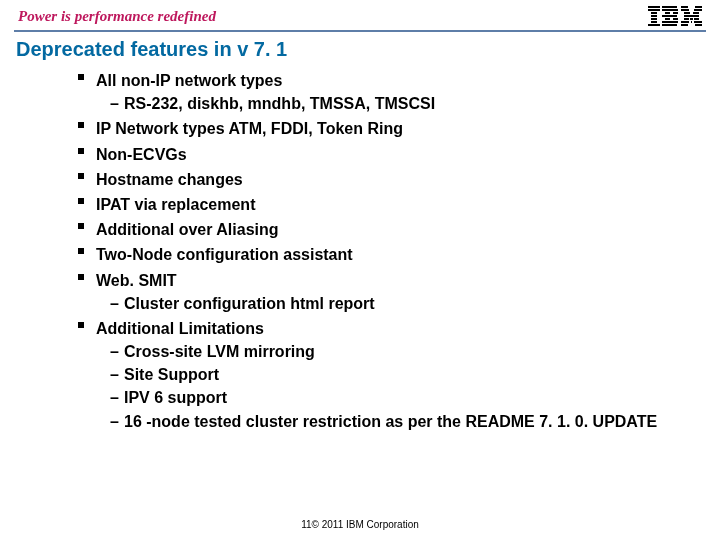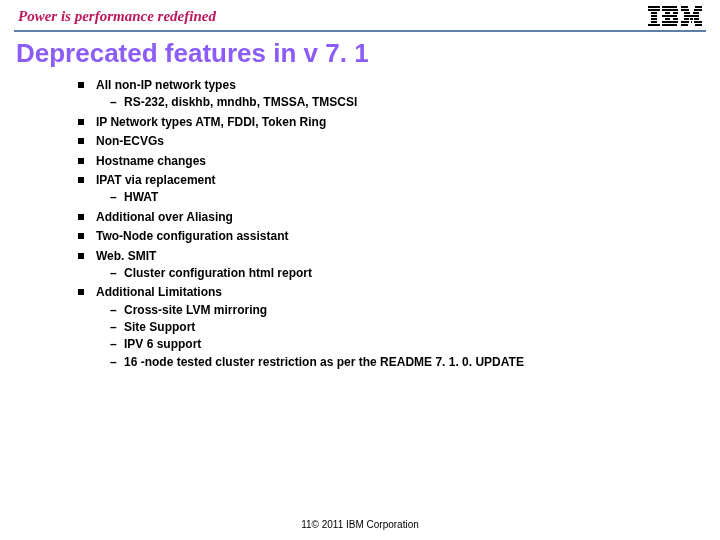--- a/index.html
+++ b/index.html
@@ -1,22 +1,22 @@
 <!DOCTYPE html>
 <html><head>
 <meta charset="utf-8">
 <style>
   html,body{margin:0;padding:0;width:720px;height:540px;background:#fff;font-family:Arial,Helvetica,sans-serif;color:#000;overflow:hidden}
   .header{display:flex;align-items:center;justify-content:space-between;padding:6px 18px 3px 18px}
   .tagline{font-family:Georgia,"Times New Roman",serif;font-style:italic;font-weight:700;font-size:15px;color:#be185d}
   .logo{display:flex;gap:1px;align-items:center}
   .logo svg{display:block}
   .divider{border:none;border-top:2px solid #5e7ea8;margin:1px 14px 6px 14px}
-  .title{font-size:26px;font-weight:700;color:#8b5cf6;padding:0 16px 6px 16px}
-  .content{padding:2px 36px 0 78px;font-size:12px;line-height:1.45}
+  .title{font-size:20px;font-weight:700;color:#0369a1;padding:0 16px 6px 16px}
+  .content{padding:2px 36px 0 78px;font-size:16px;line-height:1.45}
   ul.bullets{list-style:none;padding:0;margin:0}
   ul.bullets>li{position:relative;padding-left:18px;margin:0 0 2px 0;font-weight:700}
   ul.bullets>li::before{content:"";position:absolute;left:0;top:5px;width:6px;height:6px;background:#000}
   ul.dash{list-style:none;padding:0;margin:0 0 0 14px;font-weight:700}
   ul.dash>li{position:relative;padding-left:14px}
   ul.dash>li::before{content:"–";position:absolute;left:0;top:0}
   .footer{position:absolute;bottom:10px;left:0;right:0;display:flex;justify-content:center;align-items:center;padding:0 16px;font-size:10px;color:#000}
   .page-num{font-size:10px}
 </style>
 </head>
@@ -110,23 +110,21 @@
 <div class="title">Deprecated features in v 7. 1</div>
 
 <div class="content">
   <ul class="bullets" id="bullets">
       <li><span>All non-IP network types</span><ul class="dash">
           <li>RS-232, diskhb, mndhb, TMSSA, TMSCSI</li>
         </ul></li>
       <li><span>IP Network types ATM, FDDI, Token Ring</span></li>
       <li><span>Non-ECVGs</span></li>
       <li><span>Hostname changes</span></li>
-      <li><span>IPAT via replacement</span><ul class="dash">
-          <li>HWAT</li>
-        </ul></li>
+      <li><span>IPAT via replacement</span></li>
       <li><span>Additional over Aliasing</span></li>
       <li><span>Two-Node configuration assistant</span></li>
       <li><span>Web. SMIT</span><ul class="dash">
           <li>Cluster configuration html report</li>
         </ul></li>
       <li><span>Additional Limitations</span><ul class="dash">
           <li>Cross-site LVM mirroring</li>
           <li>Site Support</li>
           <li>IPV 6 support</li>
           <li>16 -node tested cluster restriction as per the README 7. 1. 0. UPDATE</li>

